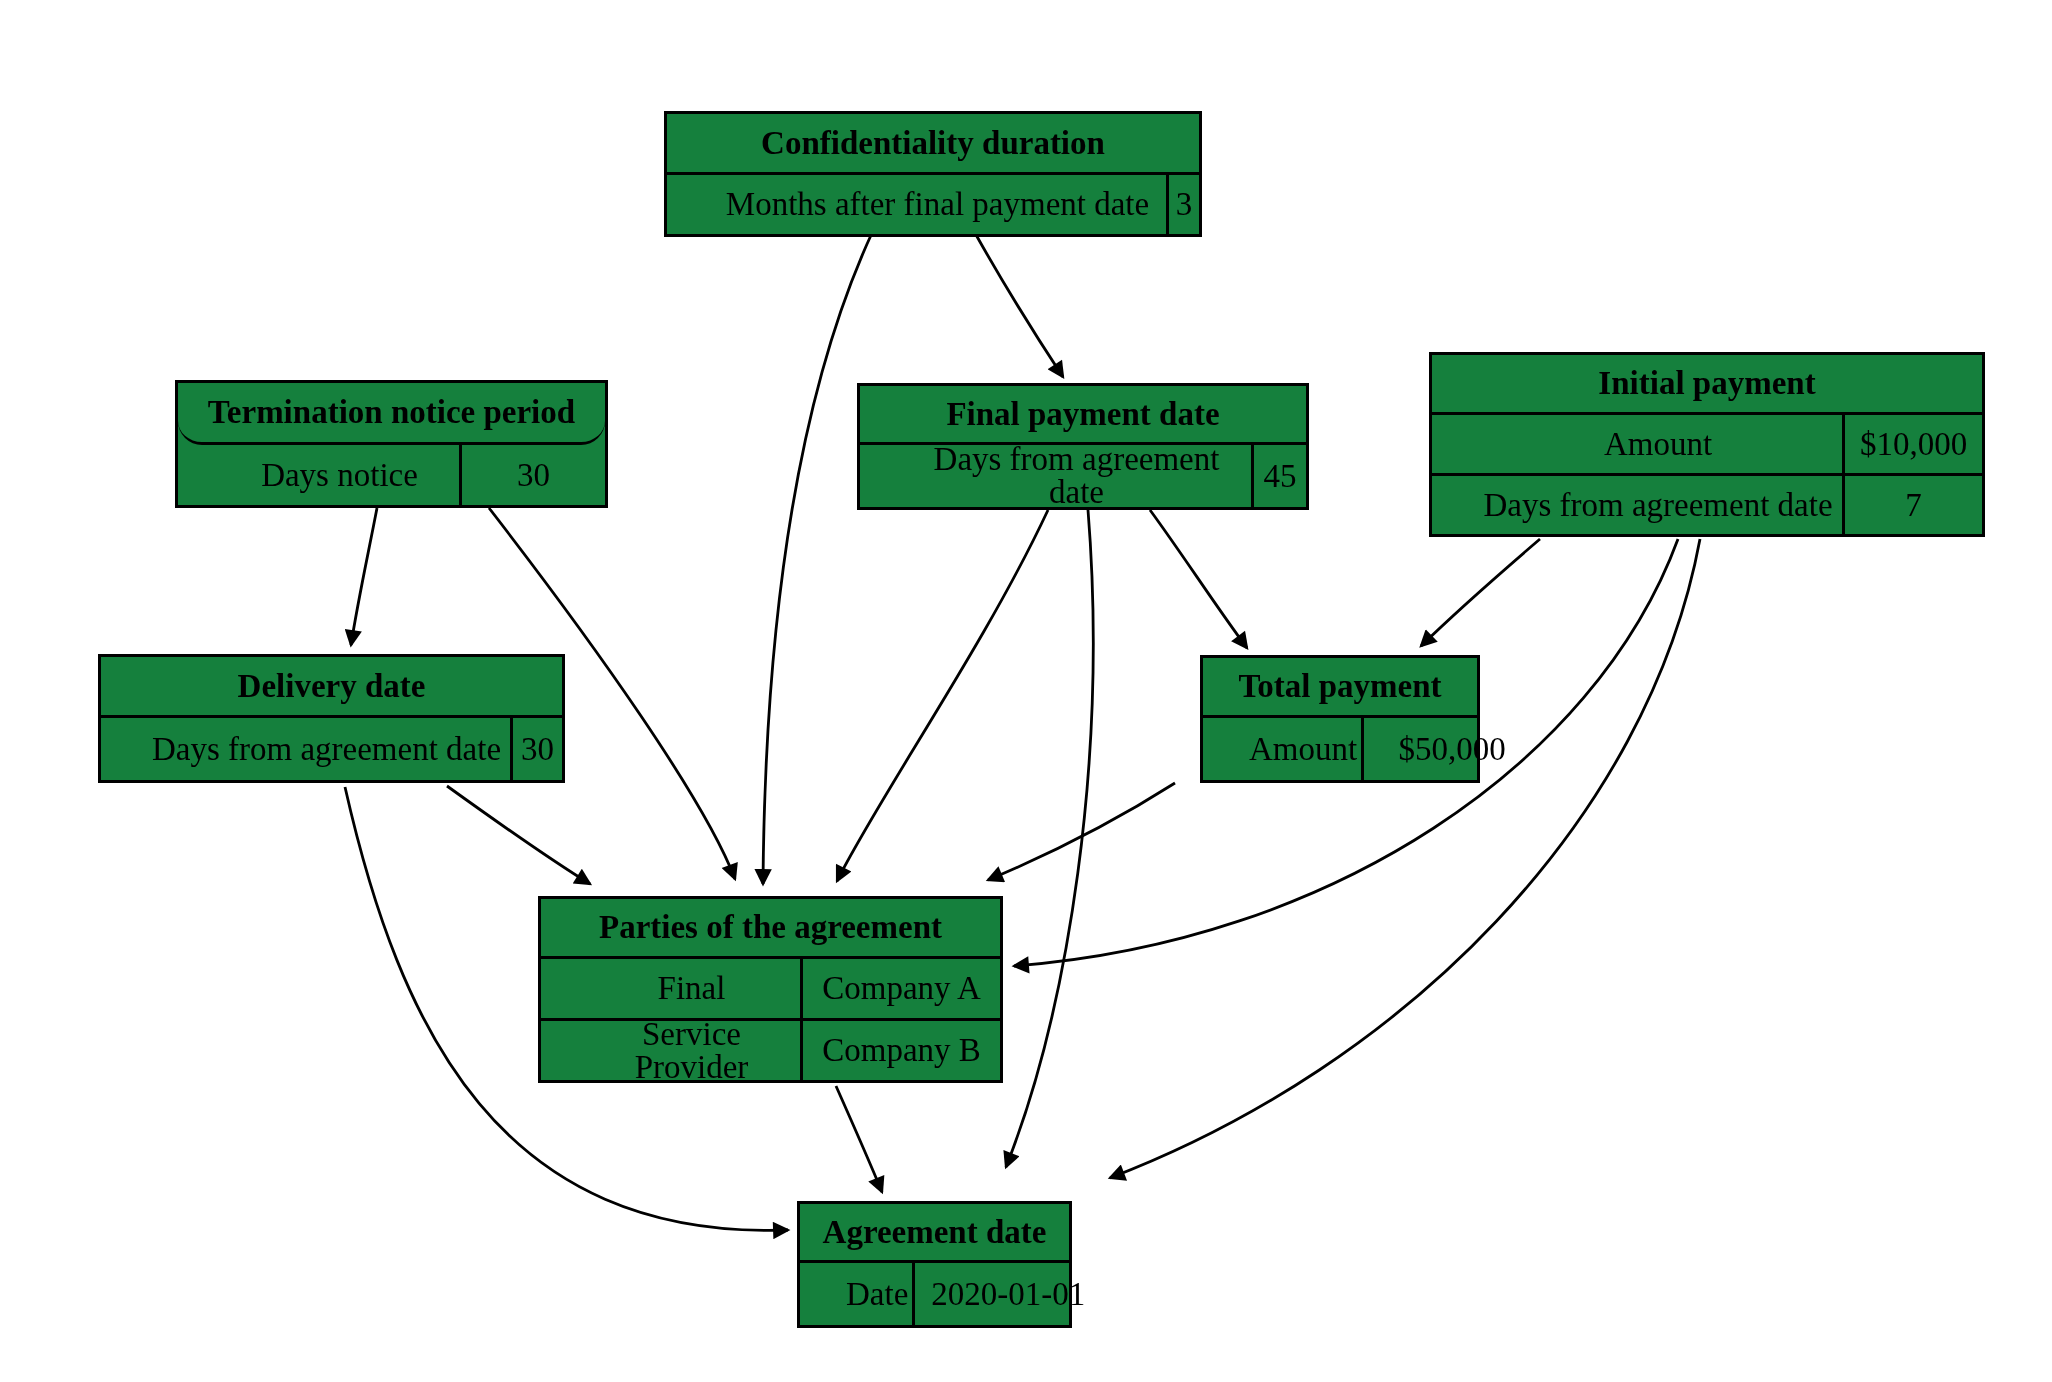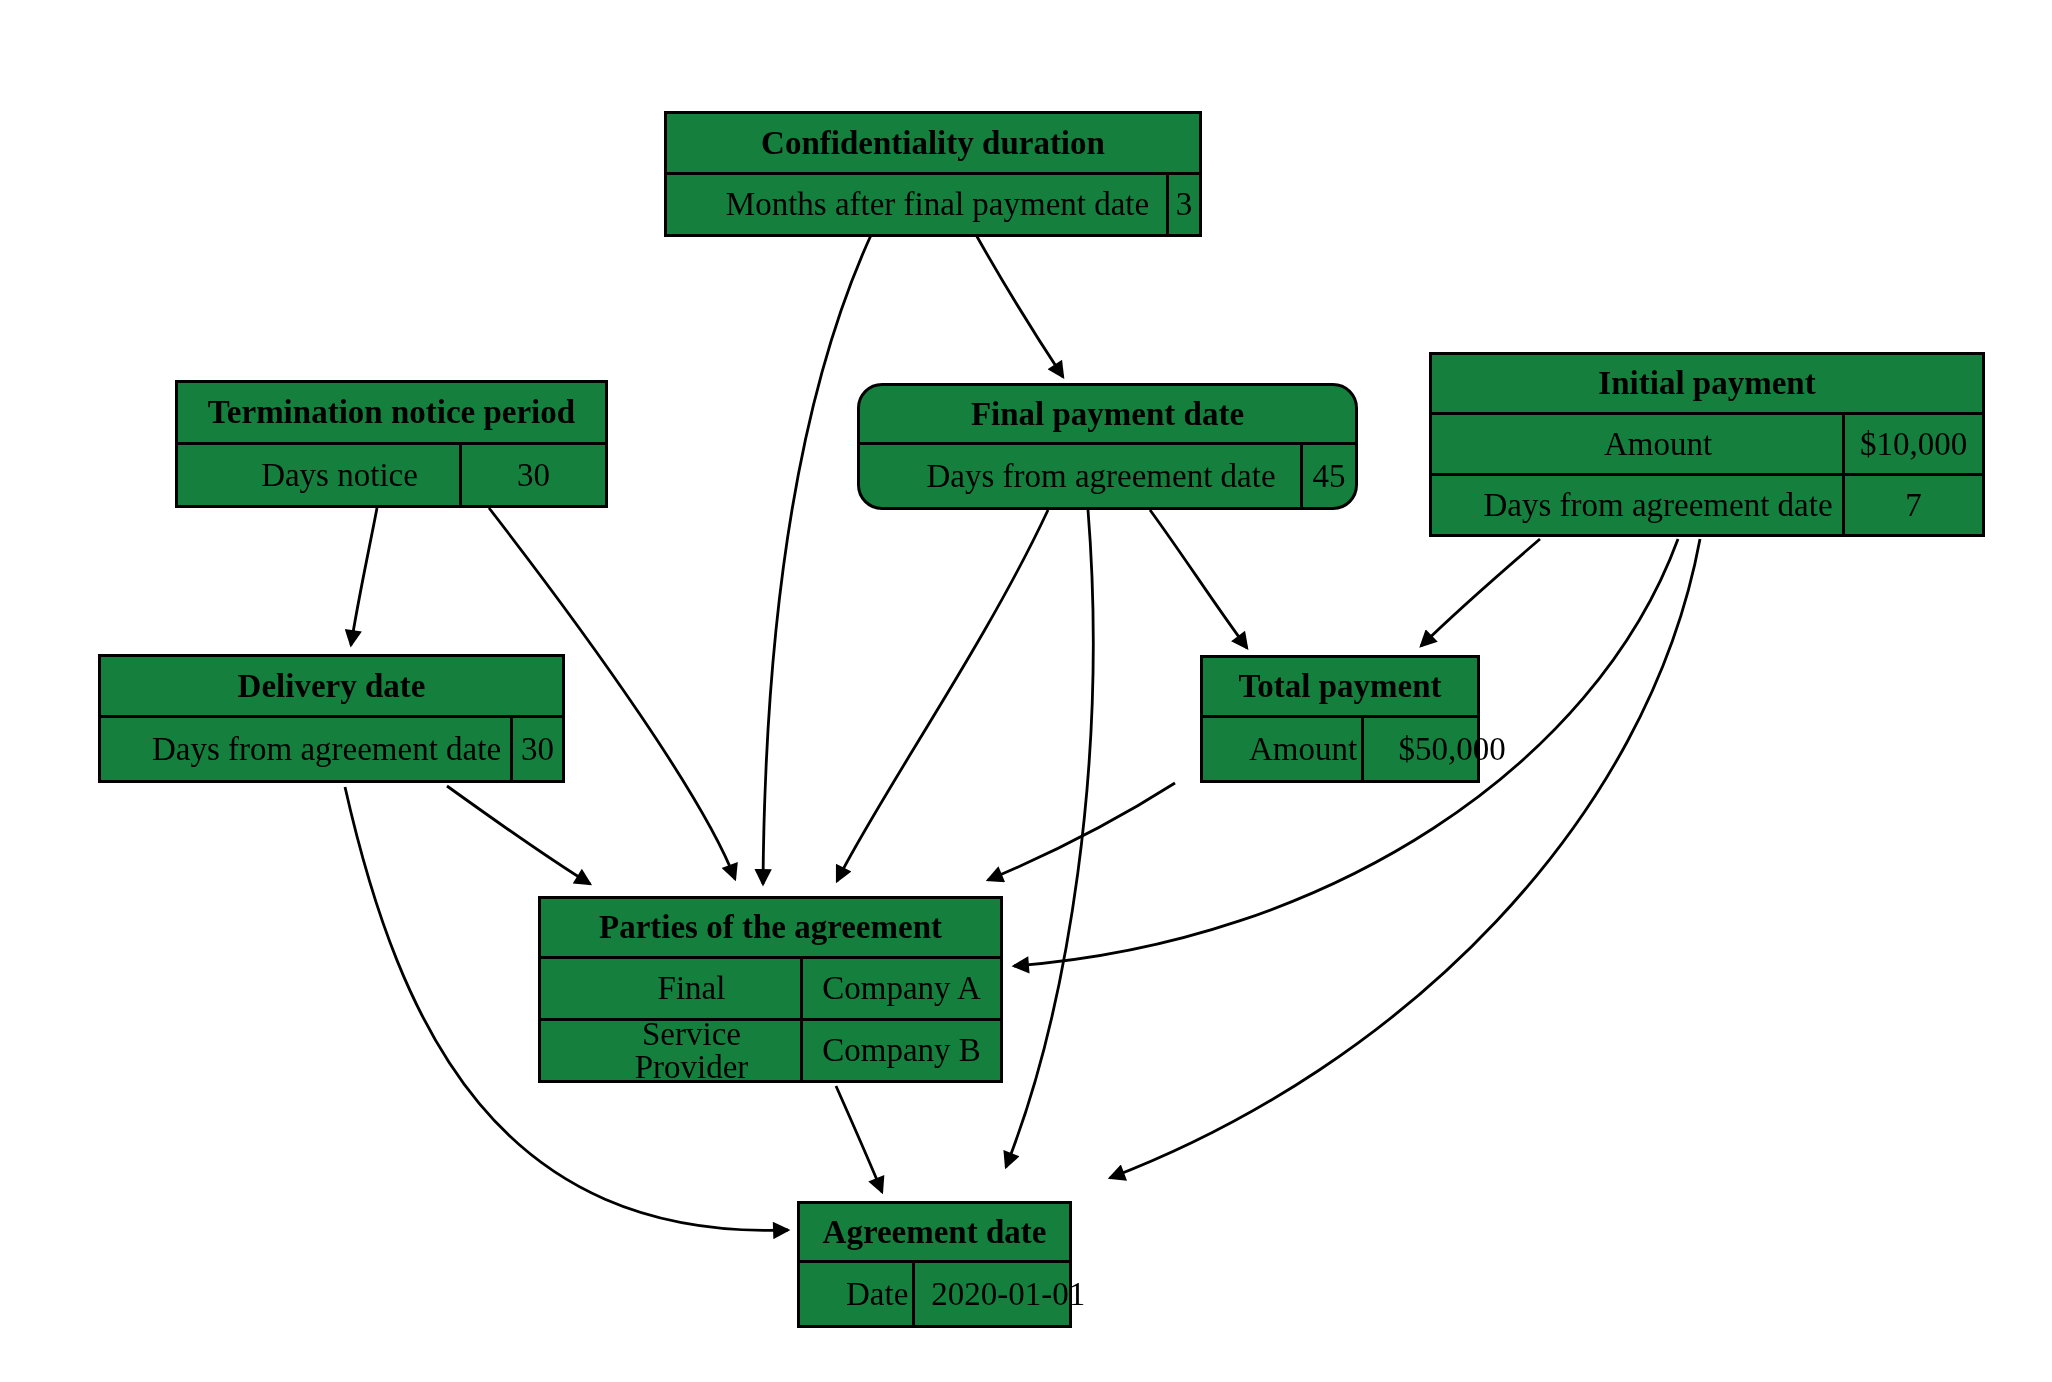--- a/index.html
+++ b/index.html
@@ -72,28 +72,28 @@
 
 <div class="node" style="left:664px; top:111px; width:538px;">
   <div class="node-title" style="height:58px;">Confidentiality duration</div>
   <div class="node-row" style="height:59px;">
     <div class="cell label">Months after final payment date</div>
     <div class="cell value" style="width:33px;">3</div>
   </div>
 </div>
 
 <div class="node" style="left:175px; top:380px; width:433px;">
-  <div class="node-title" style="height:59px;">Termination notice period</div>
+  <div class="node-title" style="height:59px;border-radius:24px;">Termination notice period</div>
   <div class="node-row" style="height:60px;">
     <div class="cell label">Days notice</div>
     <div class="cell value" style="width:146px;">30</div>
   </div>
 </div>
 
-<div class="node" style="left:857px; top:383px; width:501px;border-radius:25px;">
+<div class="node" style="left:857px; top:383px; width:452px;">
   <div class="node-title" style="height:56px;">Final payment date</div>
   <div class="node-row" style="height:62px;">
     <div class="cell label">Days from agreement date</div>
     <div class="cell value" style="width:55px;">45</div>
   </div>
 </div>
 
 <div class="node" style="left:1429px; top:352px; width:556px;">
   <div class="node-title" style="height:57px;">Initial payment</div>
   <div class="node-row" style="height:58px;">

